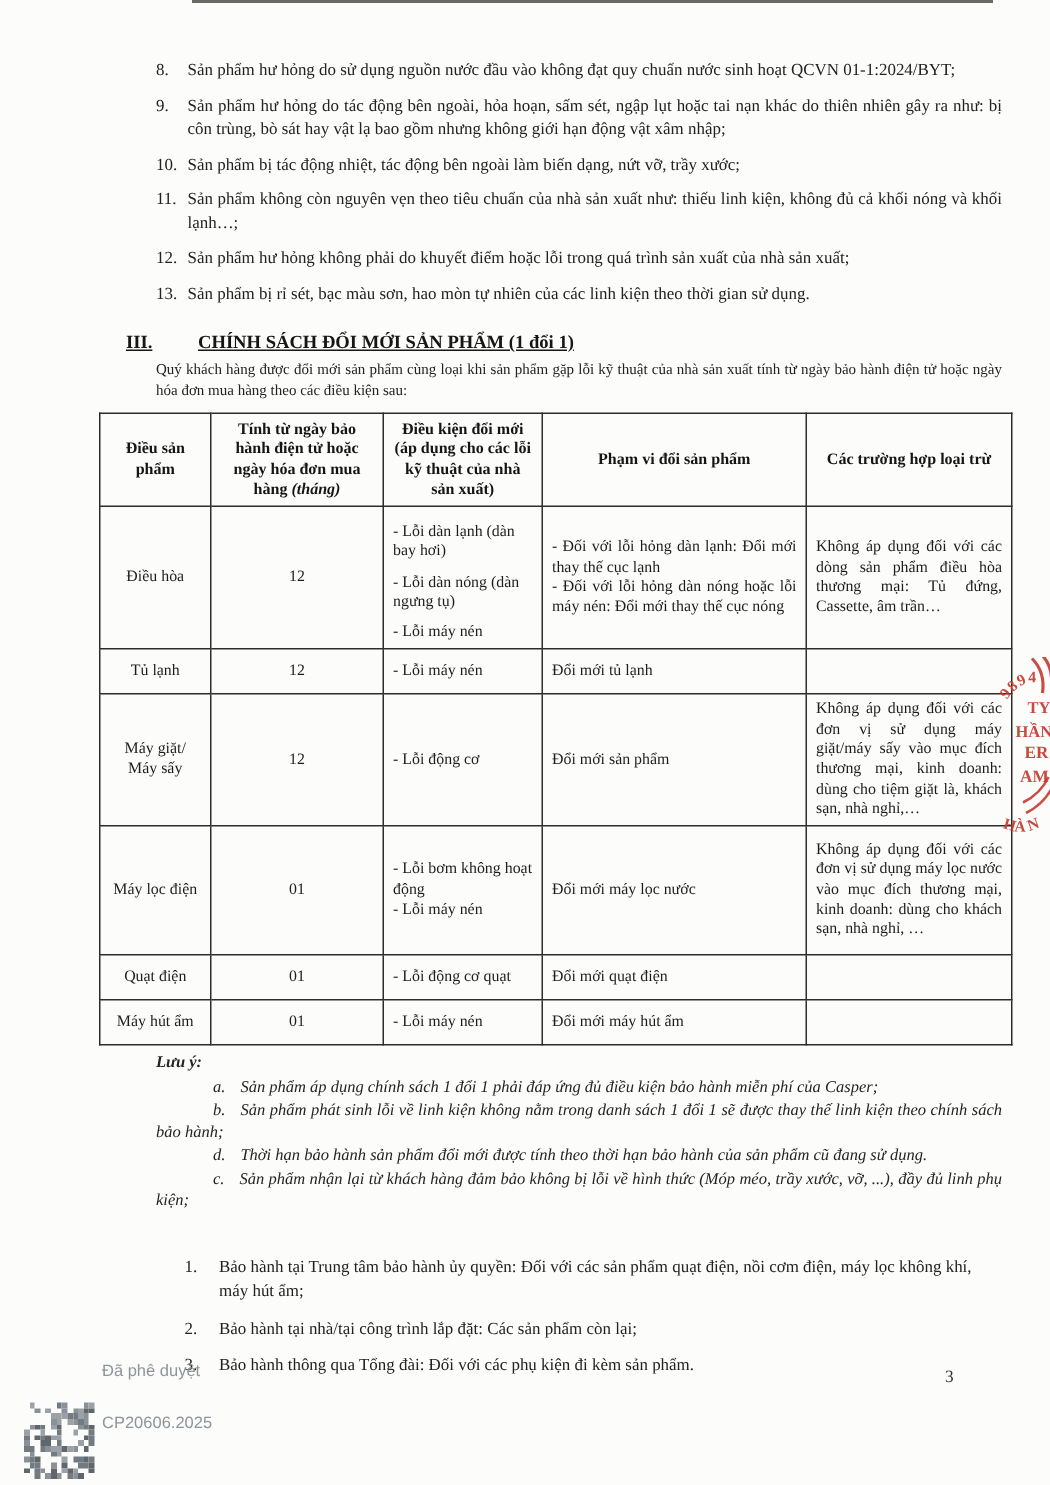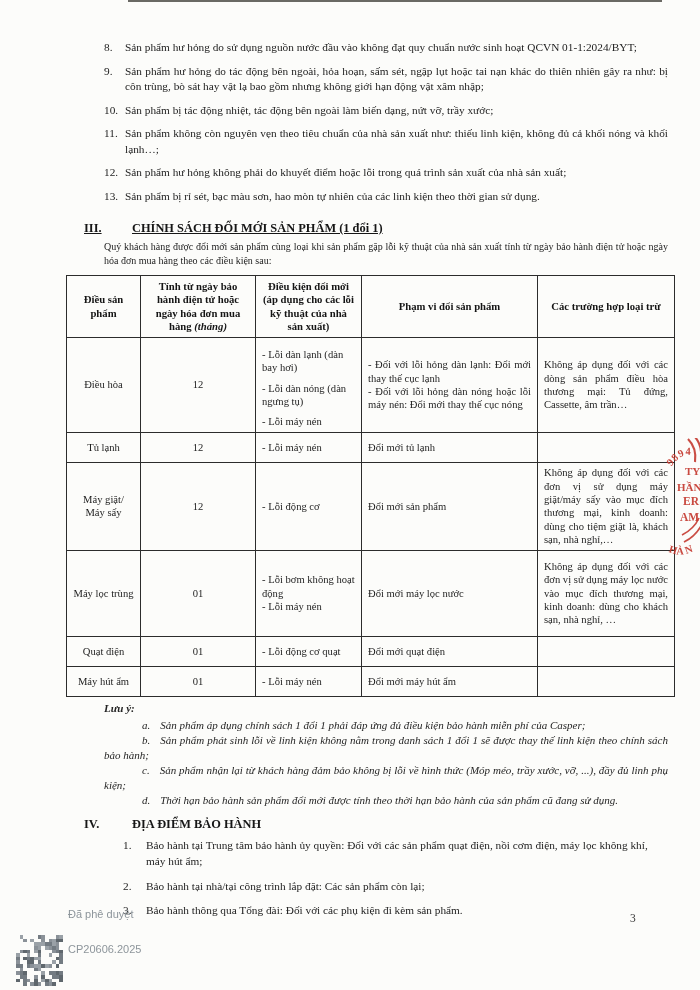--- a/index.html
+++ b/index.html
@@ -152,21 +152,21 @@
             <td class="c0">Máy giặt/
 Máy sấy</td>
             <td class="c1">12</td>
             <td class="c2">
               <div class="cond">- Lỗi động cơ</div>
             </td>
             <td class="c3">Đổi mới sản phẩm</td>
             <td class="c4">Không áp dụng đối với các đơn vị sử dụng máy giặt/máy sấy vào mục đích thương mại, kinh doanh: dùng cho tiệm giặt là, khách sạn, nhà nghỉ,…</td>
           </tr>
           <tr class="r3">
-            <td class="c0">Máy lọc trùng</td>
+            <td class="c0">Máy lọc điện</td>
             <td class="c1">01</td>
             <td class="c2">
               <div class="cond">- Lỗi bơm không hoạt động</div>
               <div class="cond">- Lỗi máy nén</div>
             </td>
             <td class="c3">Đổi mới máy lọc nước</td>
             <td class="c4">Không áp dụng đối với các đơn vị sử dụng máy lọc nước vào mục đích thương mại, kinh doanh: dùng cho khách sạn, nhà nghỉ, …</td>
           </tr>
           <tr class="r4">
             <td class="c0">Quạt điện</td>
@@ -188,29 +188,25 @@
           </tr>
         </tbody>
     </table>
   </div>
 
   <div class="blk" id="notes">
     <div class="lbl">Lưu ý:</div>
     <div id="notes-items">
         <p class="note"><span class="lt">a.</span>Sản phẩm áp dụng chính sách 1 đổi 1 phải đáp ứng đủ điều kiện bảo hành miễn phí của Casper;</p>
         <p class="note"><span class="lt">b.</span>Sản phẩm phát sinh lỗi về linh kiện không nằm trong danh sách 1 đổi 1 sẽ được thay thế linh kiện theo chính sách bảo hành;</p>
+        <p class="note"><span class="lt">d.</span>Thời hạn bảo hành sản phẩm đổi mới được tính theo thời hạn bảo hành của sản phẩm cũ đang sử dụng.</p>
         <p class="note"><span class="lt">c.</span>Sản phẩm nhận lại từ khách hàng đảm bảo không bị lỗi về hình thức (Móp méo, trầy xước, vỡ, ...), đầy đủ linh phụ kiện;</p>
-        <p class="note"><span class="lt">d.</span>Thời hạn bảo hành sản phẩm đổi mới được tính theo thời hạn bảo hành của sản phẩm cũ đang sử dụng.</p>
       </div>
   </div>
 
-  <div class="sec-h" id="sec4-h">
-    <span class="num">IV.</span>
-    <span>ĐỊA ĐIỂM BẢO HÀNH</span>
-  </div>
   <div class="blk" id="sec4-list">
       <div class="s4i">
         <span class="n">1.</span>
         <span class="t">Bảo hành tại Trung tâm bảo hành ủy quyền: Đối với các sản phẩm quạt điện, nồi cơm điện, máy lọc không khí, máy hút ẩm;</span>
       </div>
       <div class="s4i">
         <span class="n">2.</span>
         <span class="t">Bảo hành tại nhà/tại công trình lắp đặt: Các sản phẩm còn lại;</span>
       </div>
       <div class="s4i">

